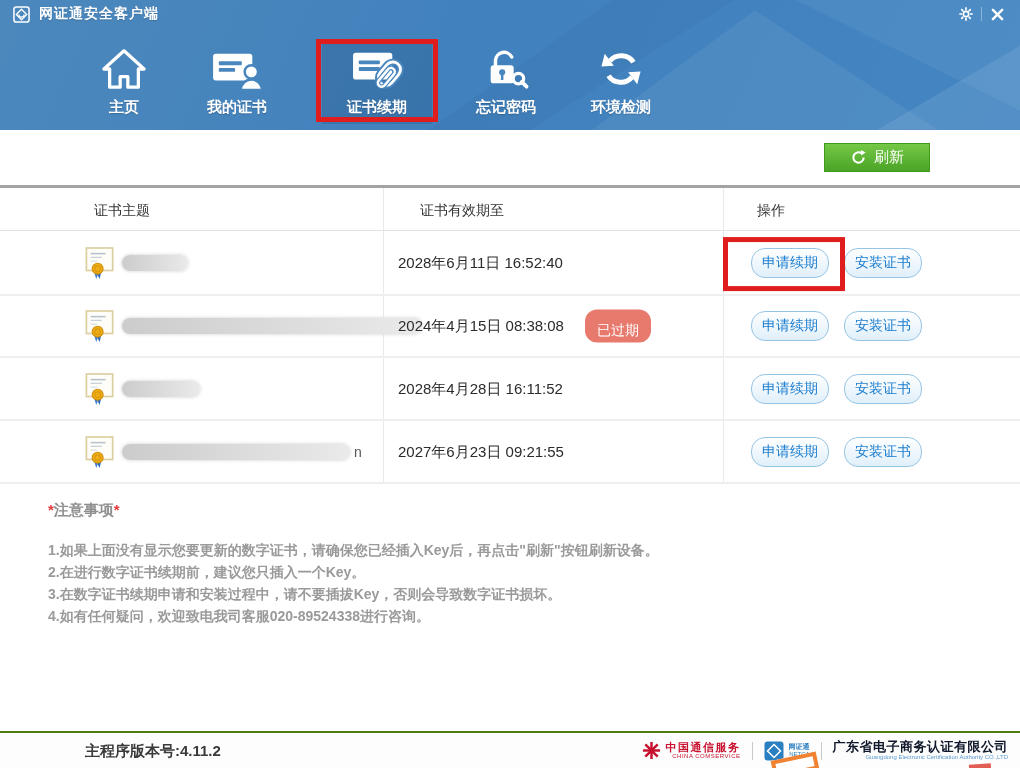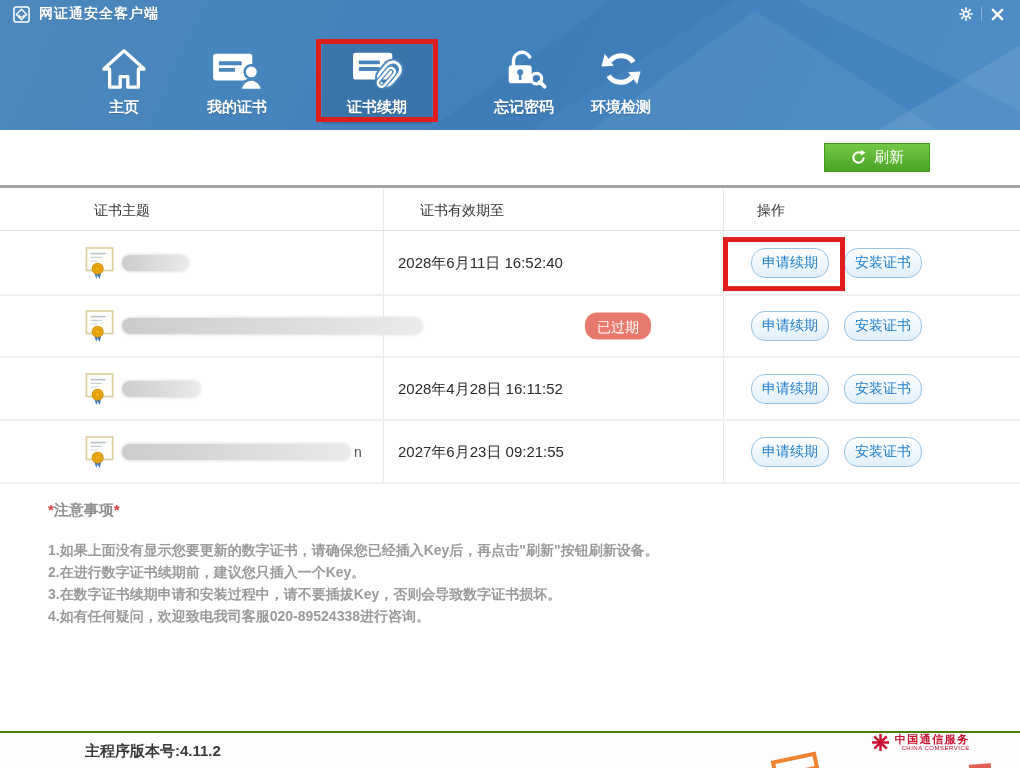--- a/index.html
+++ b/index.html
@@ -21,21 +21,21 @@
               text-shadow:0 1px 1px rgba(0,0,0,.15); }
   .winctrl { position:absolute; right:8px; top:0; height:28px; display:flex; align-items:center; }
   .wbtn { width:30px; height:22px; display:flex; align-items:center; justify-content:center; cursor:pointer; }
   .tsep { width:1px; height:14px; background:rgba(255,255,255,.35); }
 
   .nav { position:absolute; left:0; top:40px; width:720px; height:86px; }
   .navitem { position:absolute; top:0; width:110px; height:84px; display:flex; flex-direction:column;
              align-items:center; cursor:pointer; }
   .navicon { height:58px; display:flex; align-items:center; justify-content:center; }
   .navlabel { color:#fff; font-size:15px; font-weight:bold; text-shadow:0 1px 1px rgba(0,0,0,.2); }
-  .ni1{left:69px;} .ni2{left:182px;} .ni3{left:322px;} .ni4{left:469px;text-align:right;} .ni5{left:566px;}
+  .ni1{left:69px;} .ni2{left:182px;} .ni3{left:322px;} .ni4{left:451px;text-align:right;} .ni5{left:566px;}
   .activebg { position:absolute; left:322px; top:0; width:110px; height:84px; background:rgba(15,45,80,.16); }
 
   .annot { border:5px solid #e01d1d; position:absolute; }
   .annot-tab { left:316px; top:39px; width:122px; height:83px; }
 
   
   .refresh { position:absolute; left:824px; top:143px; width:106px; height:29px;
              background:linear-gradient(#74c846,#4ba425); border:1px solid #3f9a1d; border-radius:0;
              color:#fff; font-size:15px; font-family:inherit; display:flex; align-items:center; justify-content:center;
              gap:7px; cursor:pointer; }
@@ -50,37 +50,37 @@
   .v1{left:383px;} .v2{left:723px;}
   .trow { position:relative; border-bottom:2px solid #efefef; }
   .subject { position:absolute; left:85px; top:0; bottom:0; display:flex; align-items:center; gap:4px; }
   .certicon { display:flex; margin-right:3px; }
   .blob { height:16px; border-radius:8px; display:inline-block;
           background:linear-gradient(90deg,#cccccc,#dcdcdc 55%,#eaeaea);
           box-shadow:0 0 3px 1px rgba(215,215,215,.75); }
   .suffix { font-size:14px; color:#555; }
   .date { position:absolute; left:398px; top:50%; transform:translateY(-50%); font-size:15px; color:#2b2b2b; }
   .badge { position:absolute; left:585px; top:50%; transform:translateY(-50%); background:#e87a6d; color:#fff;
-           font-size:14px; padding:6px 12px 3px; border-radius:12px; white-space:nowrap; }
+           font-size:14px; padding:12px 12px 3px; border-radius:12px; white-space:nowrap; }
   .actions { position:absolute; left:751px; top:0; bottom:0; display:flex; align-items:center; gap:15px; }
   .act { width:78px; height:30px; border:1px solid #96c4e4; border-radius:14px; font-family:inherit;
          background:linear-gradient(#feffff,#e0effa); color:#1d7dce; font-size:14px; cursor:pointer; }
   .annot-renew { left:723px; top:50%; transform:translateY(-48%); width:122px; height:54px; }
 
   
   .notes { position:absolute; left:48px; top:501px; width:920px; }
   .notes-title { font-size:15px; font-weight:bold; color:#8f8f8f; margin-bottom:19px; }
   .star { color:#e23b3b; }
   .note-item { font-size:14px; font-weight:bold; color:#9a9a9a; line-height:22px; }
 
   
   .footer { position:absolute; left:0; top:731px; width:1020px; height:37px; border-top:2px solid #4d7c0f;
             background:#fdfdfd;text-align:right; }
   .version { position:absolute; left:85px; top:0; line-height:35px; font-size:15px; font-weight:bold; color:#3a3a3a; }
-  .logos { position:absolute; right:12px; top:0; height:100%; display:flex; align-items:center; gap:11px;flex-direction:column; }
+  .logos { position:absolute; right:12px; top:0; height:100%; display:flex; align-items:center; gap:11px; }
   .logo { display:flex; align-items:center; gap:5px; }
   .lcol { display:flex; flex-direction:column; line-height:1.1; }
   .lred-cn { font-size:11px; font-weight:bold; color:#c8102e; letter-spacing:1.5px; }
   .lred-en { font-size:6px; color:#c8102e; letter-spacing:.5px; }
   .lblue-cn { font-size:7px; font-weight:bold; color:#2a7fc1; }
   .lblue-en { font-size:6px; color:#2a7fc1; }
   .lco-cn { font-size:13px; font-weight:bold; color:#0f172a; letter-spacing:.5px; }
   .lco-en { font-size:6px; color:#5a9bd0; }
   .ldiv { width:1px; height:18px; background:#c9c9c9; }
 
@@ -258,20 +258,21 @@
             <line x1="6" y1="16" x2="13" y2="16" stroke="#d2dbe2" stroke-width="1.2"></line>
             <polygon points="9.5,27 12,35 14,30" fill="#3e7fd2"></polygon>
             <polygon points="17.5,27 15.5,35 13,30" fill="#2f6dbd"></polygon>
             <circle cx="13.5" cy="24" r="5.8" fill="#f0ac15" stroke="#cf8f08" stroke-width="1.2"></circle>
             <circle cx="13.5" cy="24" r="3" fill="none" stroke="#d89a0e" stroke-width="1.2"></circle>
           </svg>
         </span>
         <span class="blob" style="width: 300px;"></span>
         <span class="suffix"></span>
       </div>
+      <span class="date">2024年4月15日 08:38:08</span>
       <span class="badge">已过期</span>
       <div class="actions">
         <button class="act">申请续期</button>
         <button class="act">安装证书</button>
       </div>
 
     </div>
         <div class="trow" style="height: 63px;">
       <div class="subject">
         <span class="certicon">

